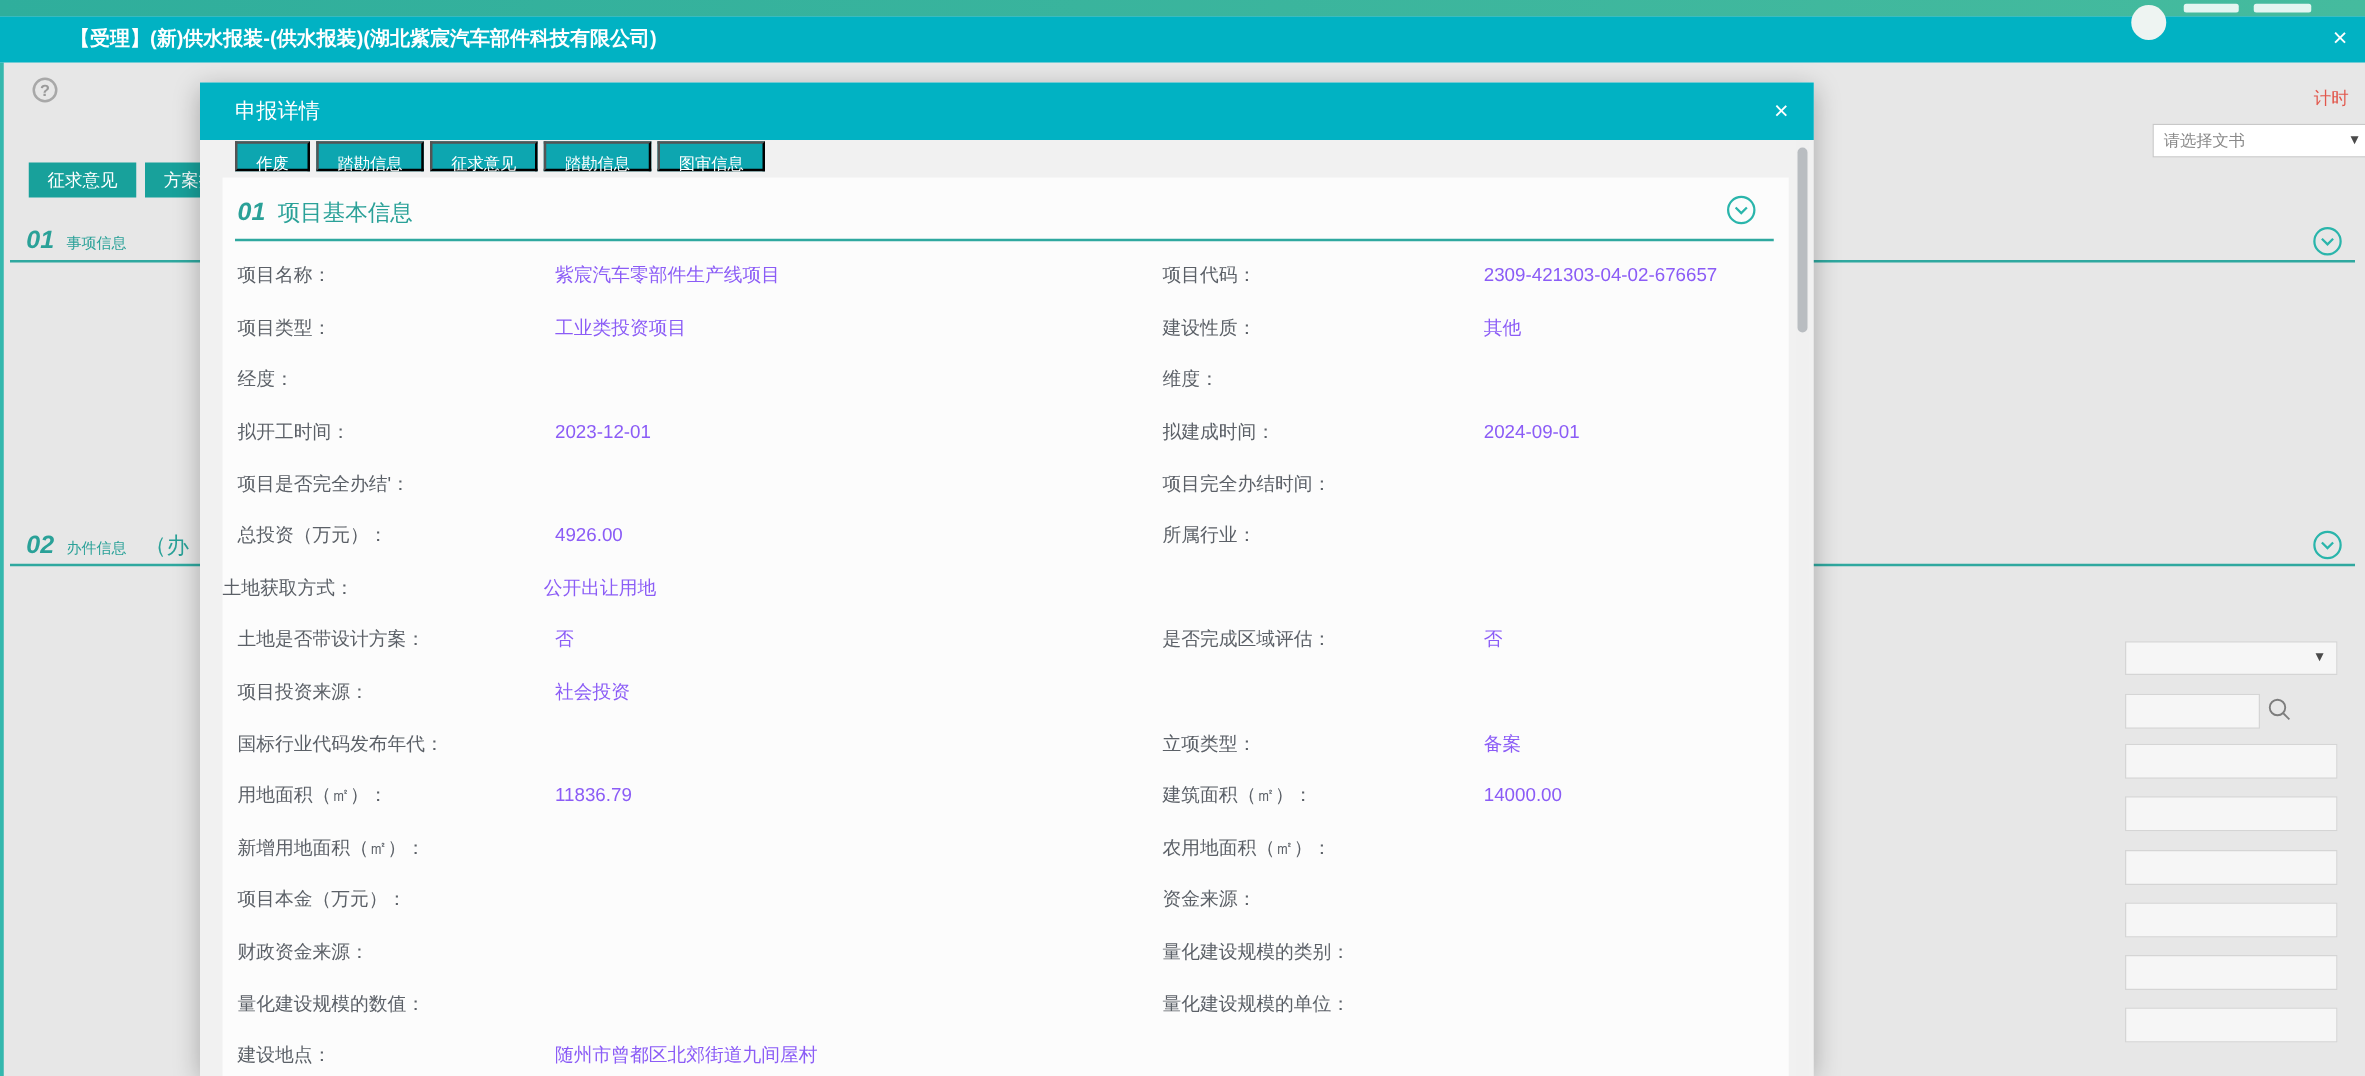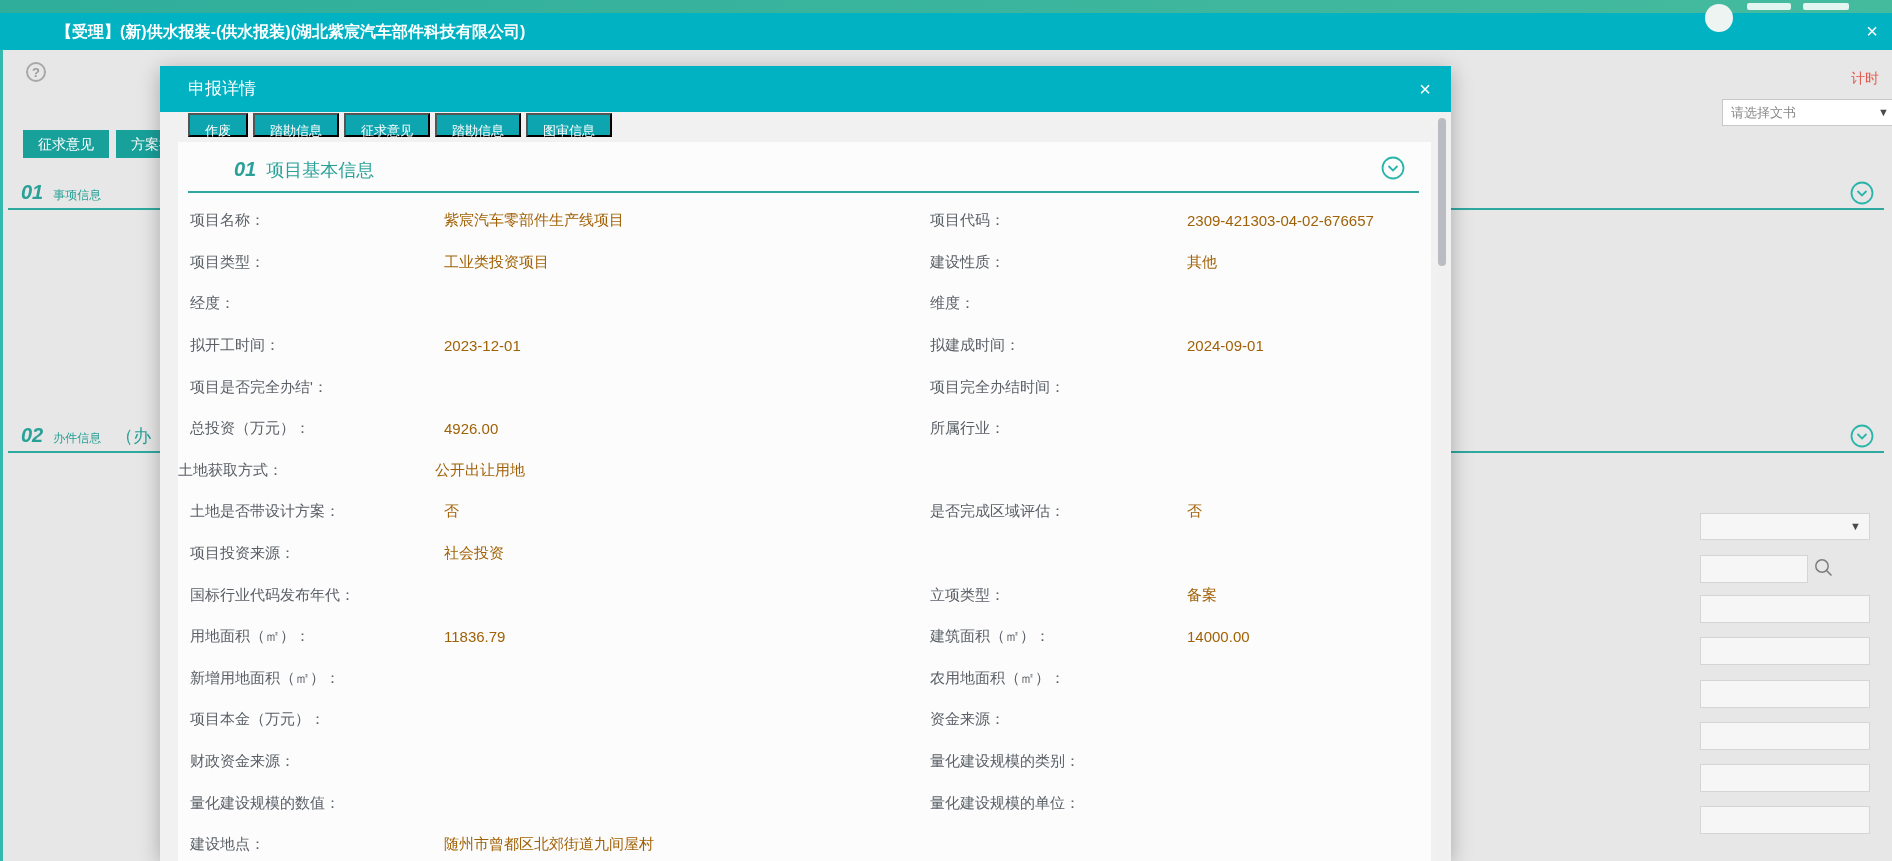--- a/index.html
+++ b/index.html
@@ -58,36 +58,36 @@
   .modal-header { position:absolute; left:0; top:0; right:0; height:46px; background:#01b2c3; }
   .modal-header .mt { position:absolute; left:28px; top:0; line-height:46px; color:#fff; font-size:17px; }
   .modal-close { position:absolute; right:14px; top:11px; width:24px; height:24px; line-height:24px;
     text-align:center; color:#fff; font-size:20px; cursor:pointer; }
 
   .tabs { position:absolute; left:28px; top:47px; display:flex; gap:5px; }
   .tab { height:24px; line-height:24px; padding:4px 15px; background:#0da6b0; color:#fff; font-size:13px;
     cursor:pointer; white-space:nowrap; }
 
   .panel { position:absolute; left:18px; right:20px; top:76px; bottom:0; background:#fcfcfc; }
-  .panel-sec { position:absolute; left:12px; top:16px; color:#2aa198; white-space:nowrap;margin-left:44px; }
+  .panel-sec { position:absolute; left:12px; top:16px; color:#2aa198; white-space:nowrap; }
   .panel-sec .num { font-style:italic; font-weight:bold; font-size:20px; }
   .panel-sec .name { font-size:18px; margin-left:10px; }
   .panel-line { position:absolute; left:10px; right:12px; top:49px; height:2px; background:#2fa89f; }
   .panel-chev { position:absolute; right:26px; top:14px; width:24px; height:24px; cursor:pointer; }
 
   .form-rows { position:absolute; left:0; right:0; top:58px; }
   .f-row { height:41.6px; display:flex; align-items:center; font-size:15px; }
   .f-half { display:flex; align-items:center; }
   .f-half.lh { width:752px; padding-left:12px; }
   .f-half.rh { flex:1; }
   .f-label { color:#5b6067; white-space:nowrap; }
   .f-label::after { content:"："; }
   .f-half.lh .f-label { width:237px; }
   .f-half.rh .f-label { width:240px; }
-  .f-value { color:#a16207; margin-left:17px; white-space:nowrap; }
+  .f-value { color:#8b5cf6; margin-left:17px; white-space:nowrap; }
 
   .scroll-track { position:absolute; right:4px; top:46px; bottom:0; width:10px; background:#f0f0f0; }
   .scroll-thumb { position:absolute; left:1px; top:6px; width:8px; height:148px; background:#b9bdc1; border-radius:4px; cursor:pointer; }
 </style>
 </head>
 <body>
 
 <div class="top-strip">
   <div class="avatar"></div>
   <div class="frag a"></div>

